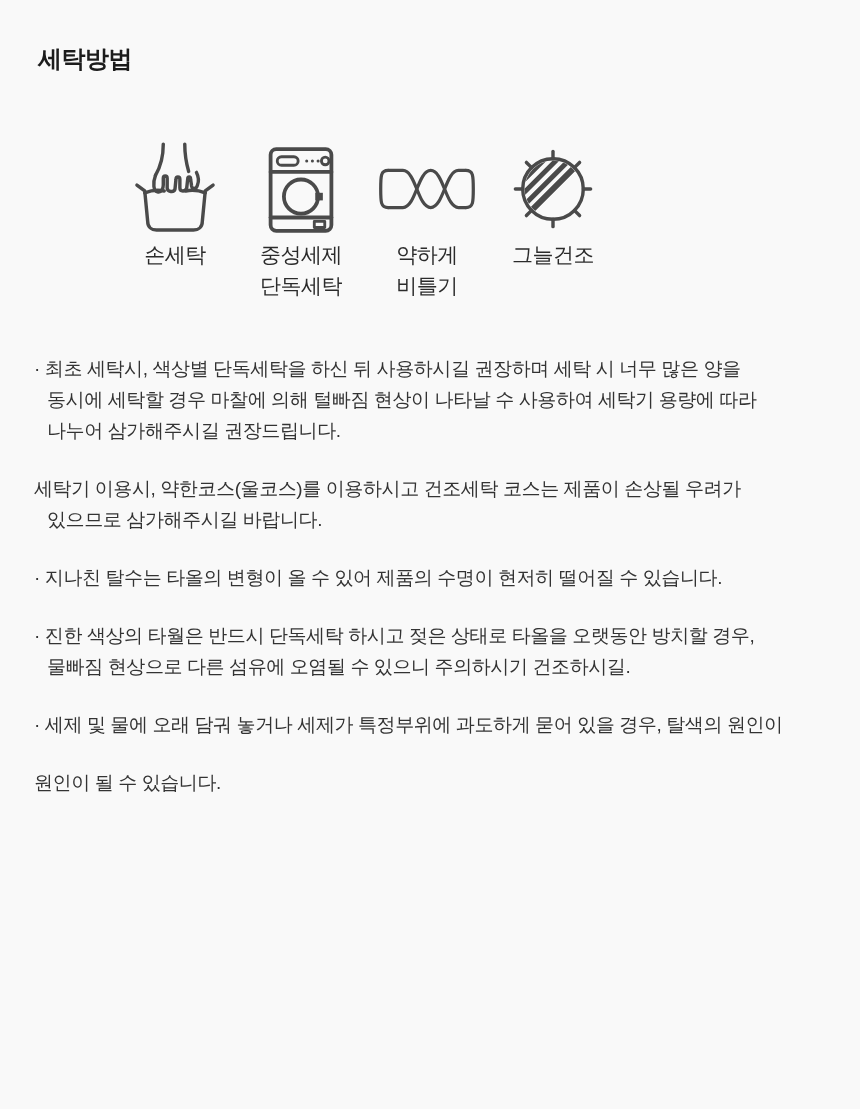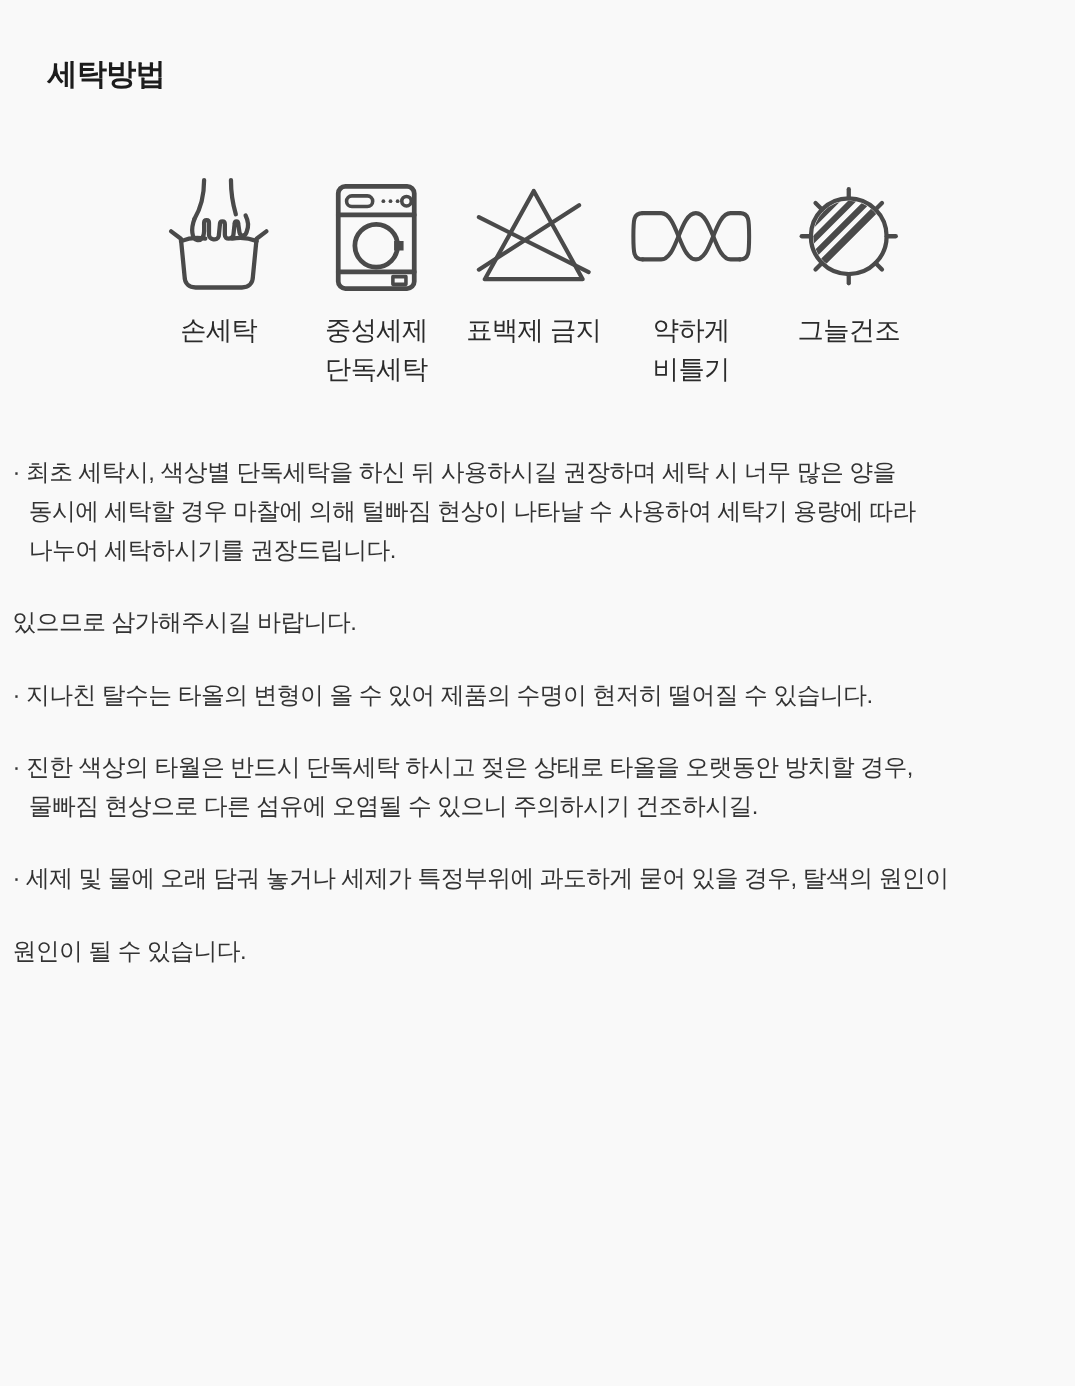--- a/index.html
+++ b/index.html
@@ -39,30 +39,29 @@
     align-items:center;
   }
   .icon-box{
     height:100px;
     display:flex;
     align-items:center;
     justify-content:center;
     color:var(--icon-stroke);
   }
   .icon-label{
-    margin-top:10px;
     font-size:21px;
     line-height:31px;
     color:#2b2b2b;
     text-align:center;
     white-space:pre-line;
     letter-spacing:-0.5px;
   }
   .notes{
-    margin:52px 15px 0 10px;
+    margin:52px 15px 0 34px;
   }
   .para{
     padding-left:13px;
     margin-bottom:27px;
     font-size:19px;
     line-height:31px;
     letter-spacing:-0.4px;
     color:var(--text);
   }
   .para .line{white-space:nowrap;}
@@ -104,30 +103,20 @@
           <circle cx="40" cy="58" r="18"></circle>
           <rect x="55" y="54" width="8" height="8" fill="currentColor" stroke="none"></rect>
           <line x1="8" y1="80" x2="72" y2="80"></line>
           <rect x="54" y="84" width="11" height="6.5" stroke-width="3"></rect>
         </svg>
       </div>
       <div class="icon-label">중성세제
 단독세탁</div>
     </div>
 
-    <div class="icon-col">
-      <div class="icon-box">
-        <svg width="96" height="84" viewBox="0 0 100 88" fill="none" stroke="currentColor" stroke-width="3.5" stroke-linecap="round" stroke-linejoin="round">
-          <path d="M50 6 L9 80 L91 80 Z"></path>
-          <line x1="4" y1="28" x2="96" y2="74"></line>
-          <line x1="4" y1="72" x2="88" y2="18"></line>
-        </svg>
-      </div>
-      <div class="icon-label">표백제 금지</div>
-    </div>
 
     <div class="icon-col">
       <div class="icon-box">
         <svg width="100" height="52" viewBox="0 0 108 56" fill="none" stroke="currentColor" stroke-width="3.5" stroke-linecap="round" stroke-linejoin="round">
           <path d="M12 8 H28 C42 8 44 48 58 48 C72 48 74 8 88 8 H96"></path>
           <path d="M12 48 H28 C42 48 44 8 58 8 C72 8 74 48 88 48 H96"></path>
           <path d="M12 8 C4 8 4 14 4 28 C4 42 4 48 12 48"></path>
           <path d="M96 8 C104 8 104 14 104 28 C104 42 104 48 96 48"></path>
         </svg>
       </div>
@@ -163,24 +152,25 @@
       <div class="icon-label">그늘건조</div>
     </div>
 
   </div>
 
   <div class="notes">
 
     <div class="para">
       <div class="line">· 최초 세탁시, 색상별 단독세탁을 하신 뒤 사용하시길 권장하며 세탁 시 너무 많은 양을</div>
       <div class="line">동시에 세탁할 경우 마찰에 의해 털빠짐 현상이 나타날 수 사용하여 세탁기 용량에 따라</div>
-      <div class="line">나누어 세탁하시기를 권장드립니다.</div>
+      <div class="line">나누어 삼가해주시길 권장드립니다.</div>
     </div>
 
     <div class="para">
+      <div class="line">세탁기 이용시, 약한코스(울코스)를 이용하시고 건조세탁 코스는 제품이 손상될 우려가</div>
       <div class="line">있으므로 삼가해주시길 바랍니다.</div>
     </div>
 
     <div class="para">
       <div class="line">· 지나친 탈수는 타올의 변형이 올 수 있어 제품의 수명이 현저히 떨어질 수 있습니다.</div>
     </div>
 
     <div class="para">
       <div class="line">· 진한 색상의 타월은 반드시 단독세탁 하시고 젖은 상태로 타올을 오랫동안 방치할 경우,</div>
       <div class="line">물빠짐 현상으로 다른 섬유에 오염될 수 있으니 주의하시기 건조하시길.</div>

